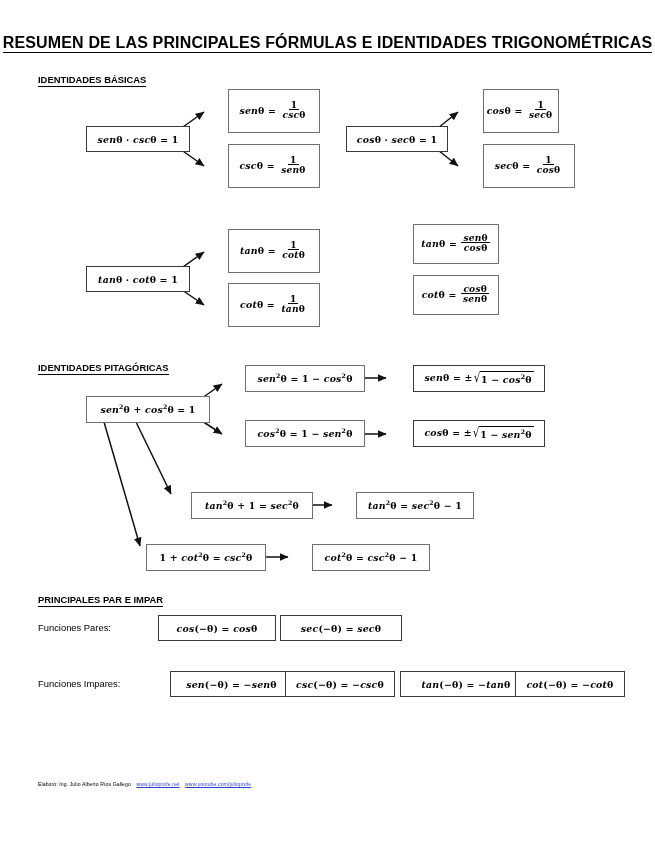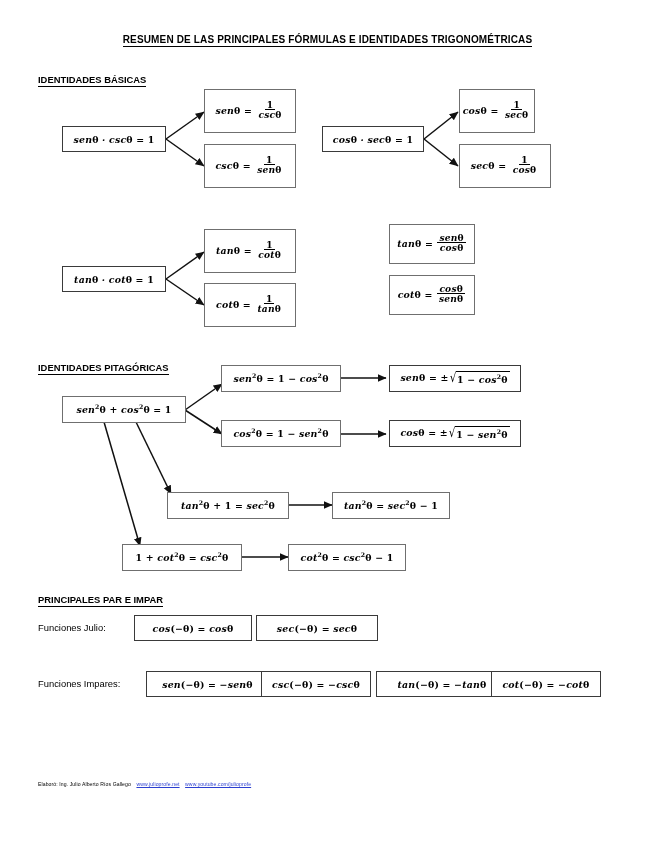--- a/index.html
+++ b/index.html
@@ -20,21 +20,21 @@
     background: #ffffff;
   }
 
   
   .doc-title {
     position: absolute;
     left: 0;
     right: 0;
     top: 34px;
     text-align: center;
-    font-size: 10px;
+    font-size: 16px;
     font-weight: bold;
     letter-spacing: 0.15px;
     color: #000;
   }
   .doc-title span {
     border-bottom: 1.6px solid #000;
     padding-bottom: 1px;
   }
   .section-head {
     position: absolute;
@@ -51,20 +51,21 @@
   
   .fbox {
     position: absolute;
     box-sizing: border-box;
     border: 1.2px solid #6f6f6f;
     background: #ffffff;
     display: flex;
     align-items: center;
     justify-content: center;
     color: #000;
+    margin-left: 24px;
   }
   .fbox.dark { border-color: #3a3a3a; }
   .math {
     font-family: "DejaVu Serif", serif;
     font-style: italic;
     font-weight: bold;
     font-size: 9.4px;
     white-space: nowrap;
     letter-spacing: 0.2px;
   }
@@ -337,21 +338,21 @@
   <div class="fbox" style="left:288px; top:544px; width:118px; height:27px;">
     <span class="math">
       cot<sup class="exp">2</sup><span class="up">θ</span> <span class="up">=</span> csc<sup class="exp">2</sup><span class="up">θ</span> <span class="up">− 1</span>
     </span>
   </div>
 
   <div class="section-head" style="left:38px; top:594px;">
     <span>PRINCIPALES PAR E IMPAR</span>
   </div>
 
-  <div class="row-label" style="left:38px; top:622px;">Funciones Julio:</div>
+  <div class="row-label" style="left:38px; top:622px;">Funciones Pares:</div>
 
   <div class="fbox dark" style="left:134px; top:615px; width:118px; height:26px;">
     <span class="math">
       cos<span class="up">(−θ) =</span> cos<span class="up">θ</span>
     </span>
   </div>
   <div class="fbox dark" style="left:256px; top:615px; width:122px; height:26px;">
     <span class="math">
       sec<span class="up">(−θ) =</span> sec<span class="up">θ</span>
     </span>

